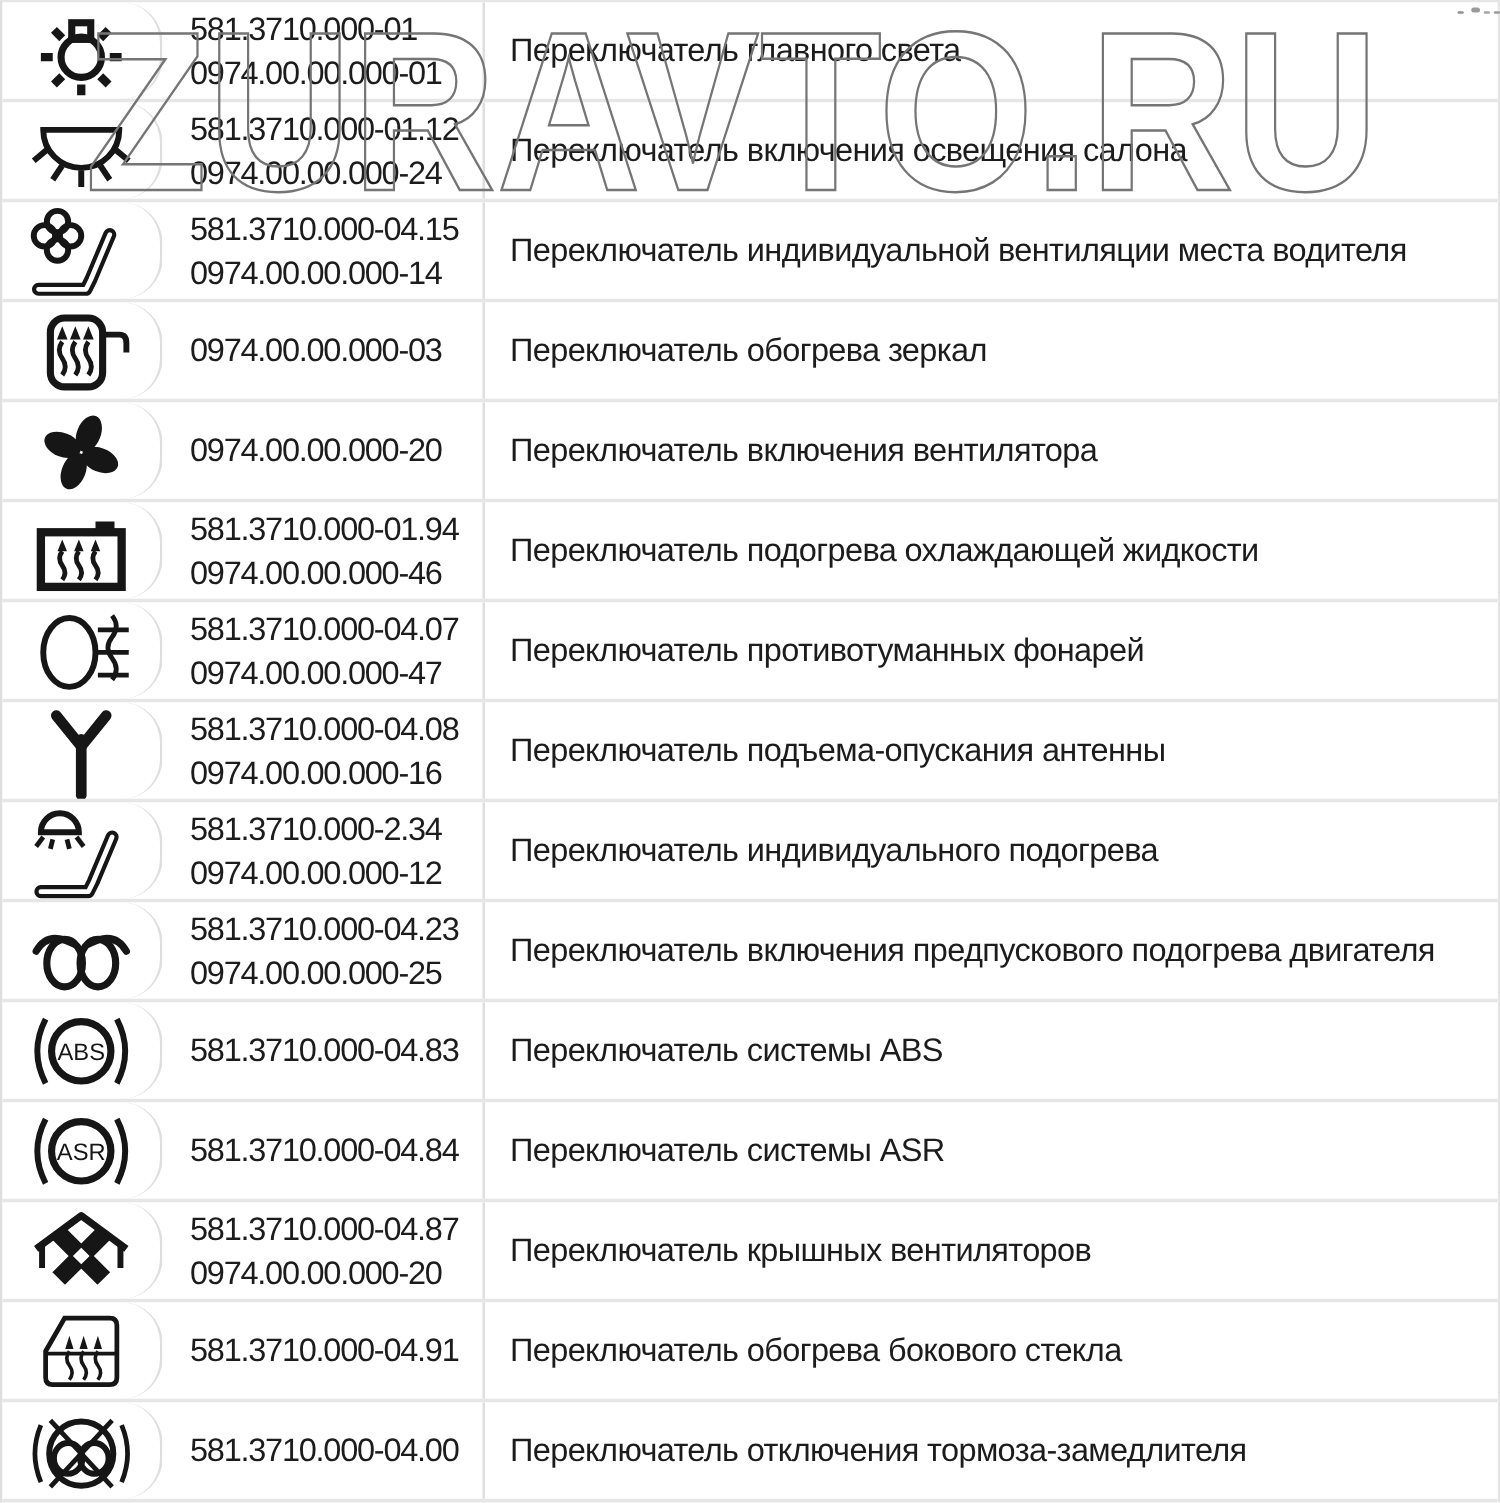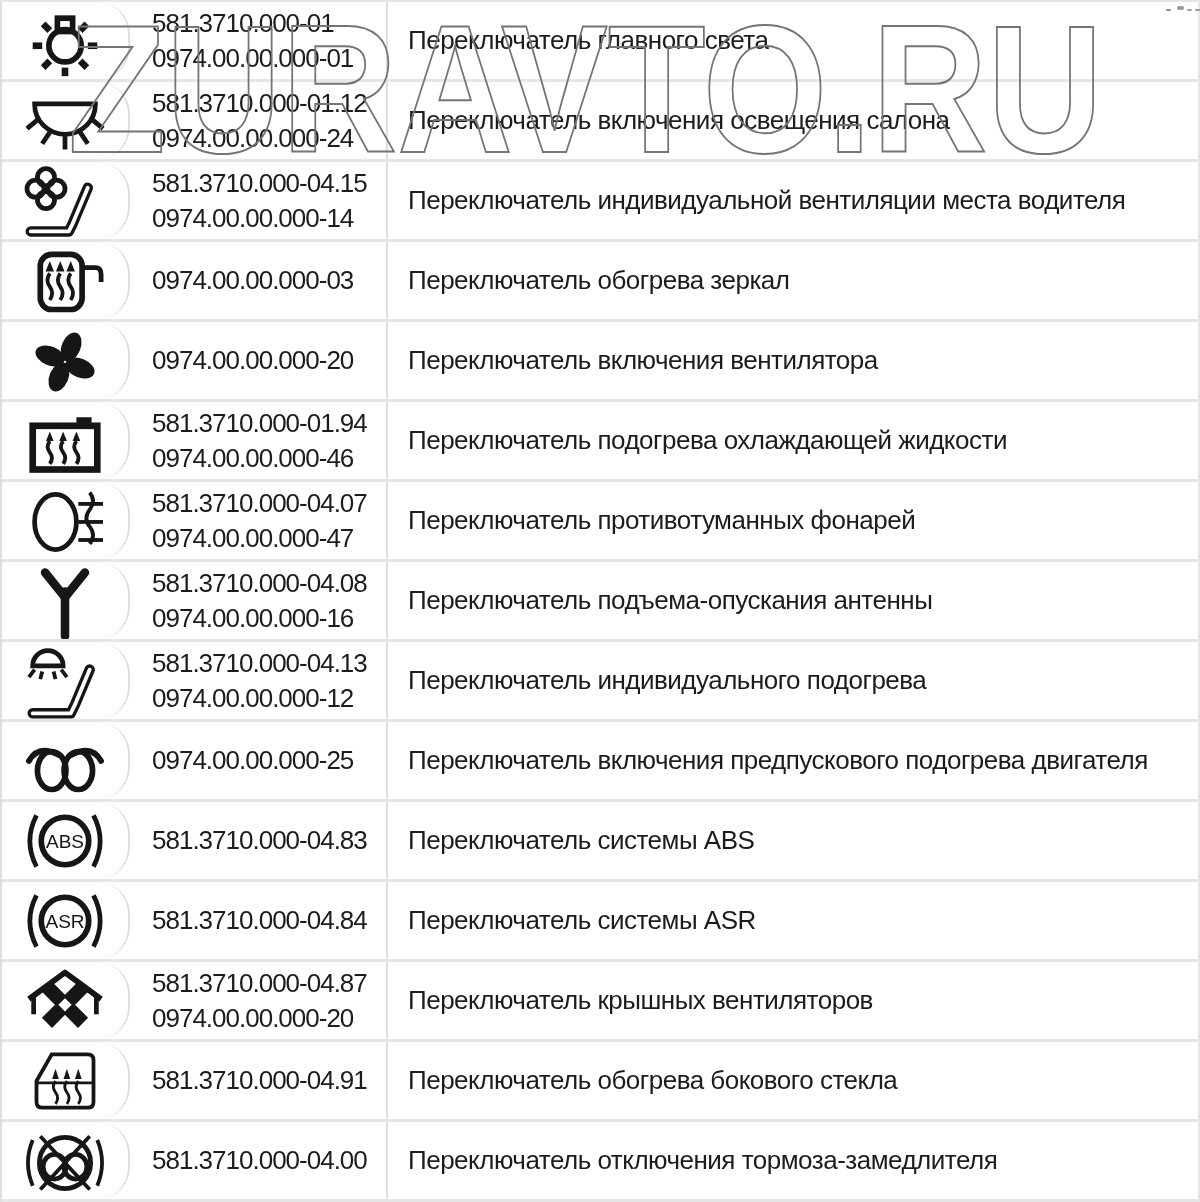--- a/index.html
+++ b/index.html
@@ -201,36 +201,37 @@
           <line x1="18" y1="28" x2="12" y2="36"></line>
             <line x1="26" y1="30" x2="24" y2="38"></line>
           <line x1="38" y1="30" x2="40" y2="38"></line>
             <line x1="46" y1="28" x2="52" y2="36"></line>
         </g>
         <path d="M16,74 L56,74 L60,66 L76,28" stroke="#161616" stroke-width="11" fill="none" stroke-linecap="round" stroke-linejoin="round"></path>
         <path d="M16,74 L56,74 L60,66 L76,28" stroke="#ffffff" stroke-width="4" fill="none" stroke-linecap="round" stroke-linejoin="round"></path>
       </svg>
     </div>
     <div class="cell num-cell">
-      <div class="pn">581.3710.000-04.13</div>
+      <div class="pn">581.3710.000-2.34</div>
       <div class="pn">0974.00.00.000-12</div>
     </div>
     <div class="cell desc-cell">Переключатель индивидуального подогрева</div>
   </div>
 
   <div class="row">
     <div class="cell icon-cell">
       <svg width="100" height="76" viewBox="0 0 100 80">
         <ellipse class="ic" cx="36" cy="50" rx="15" ry="20" stroke-width="6"></ellipse>
         <ellipse class="ic" cx="64" cy="50" rx="15" ry="20" stroke-width="6"></ellipse>
         <path class="ic" d="M12,40 Q22,22 44,34" stroke-width="6" stroke-linecap="round"></path>
         <path class="ic" d="M88,40 Q78,22 56,34" stroke-width="6" stroke-linecap="round"></path>
       </svg>
     </div>
     <div class="cell num-cell">
+      <div class="pn">581.3710.000-04.23</div>
       <div class="pn">0974.00.00.000-25</div>
     </div>
     <div class="cell desc-cell">Переключатель включения предпускового подогрева двигателя</div>
   </div>
 
   <div class="row">
     <div class="cell icon-cell">
       <svg width="100" height="76" viewBox="0 0 100 80">
         <circle class="ic" cx="50" cy="40" r="25" stroke-width="6"></circle>
         <path class="ic" d="M20,13 Q6,40 20,67" stroke-width="5"></path>

